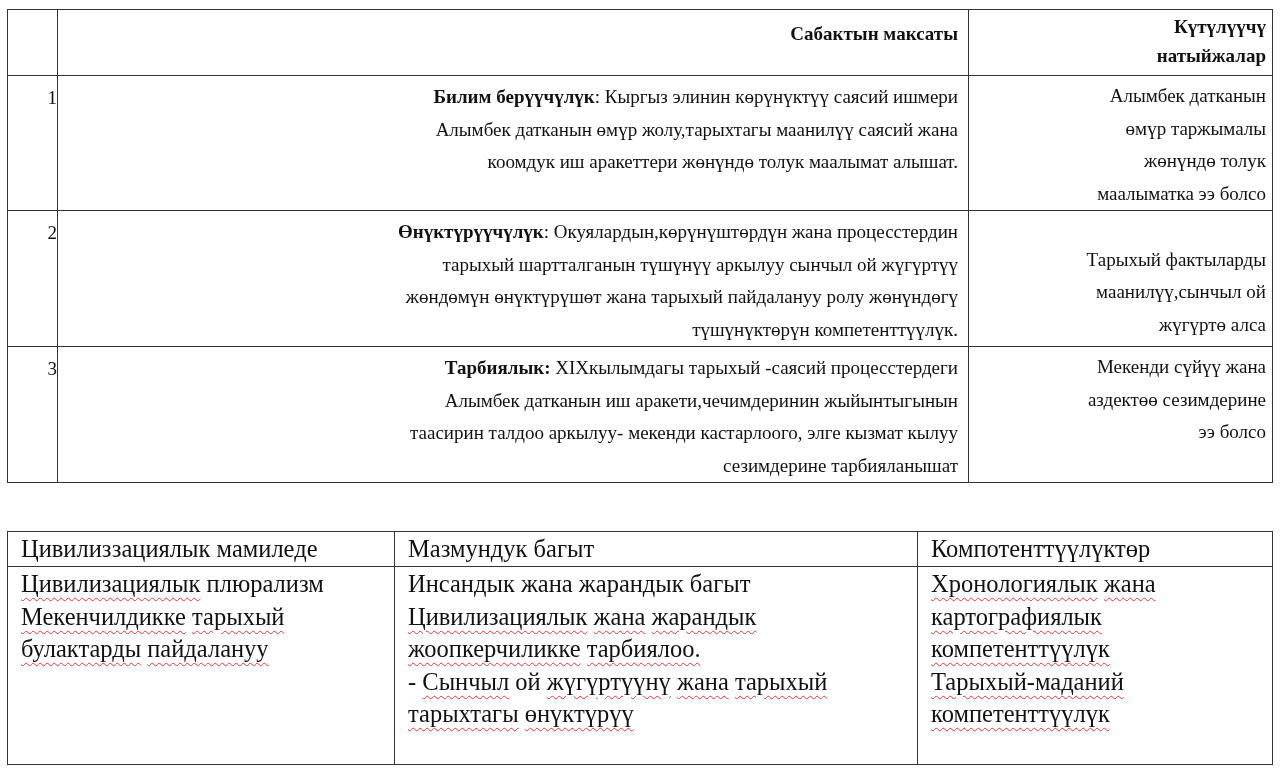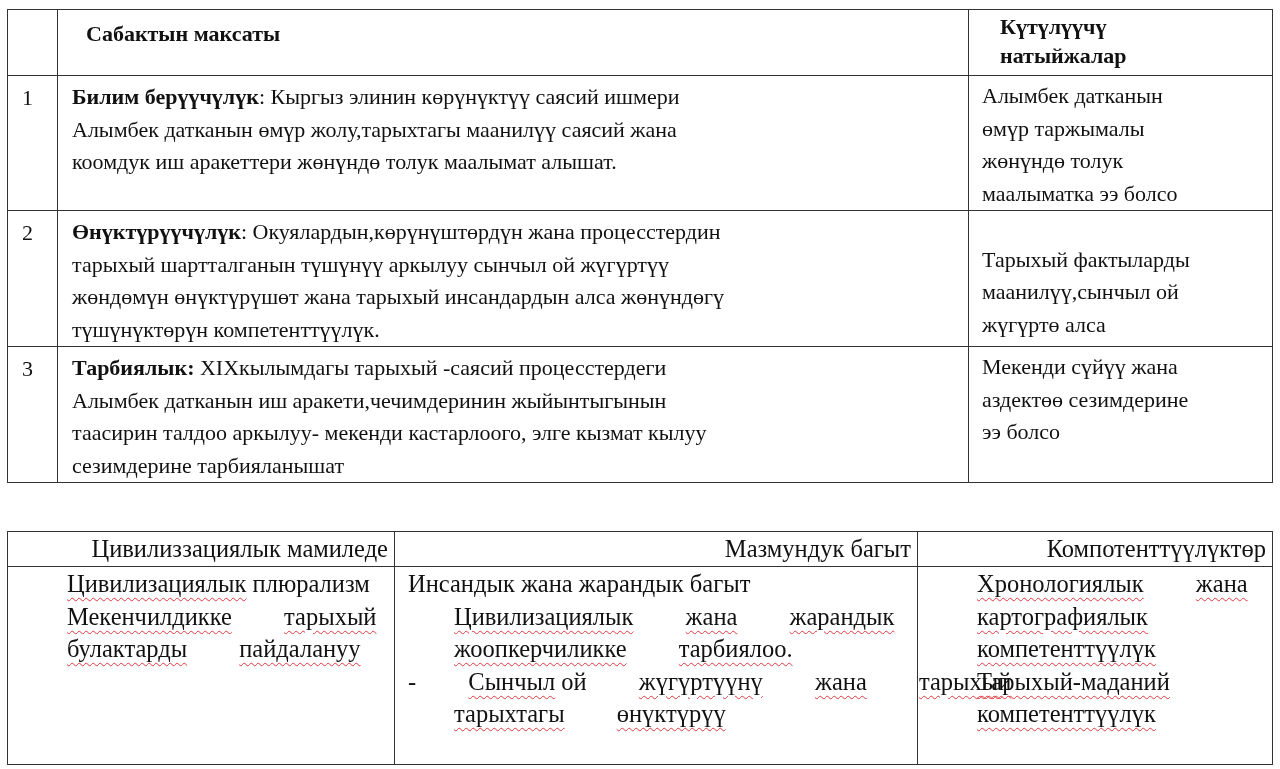--- a/index.html
+++ b/index.html
@@ -23,22 +23,23 @@
     td {
       border: 1.5px solid #333333;
       vertical-align: top;
       padding: 0;
     }
     
     #objectives {
       left: 7px;
       top: 9px;
       width: 1265px;
-      font-size: 22px;
+      font-size: 19px;
       line-height: 32.5px;
+      text-align: right;
     }
     #objectives col.c-num { width: 50px; }
     #objectives col.c-goal { width: 911px; }
     #objectives col.c-res { width: 304px; }
     #objectives tr.hdr { height: 66px; }
     #objectives tr.r1 { height: 133px; }
     #objectives tr.r2 { height: 133px; }
     #objectives tr.r3 { height: 131px; }
     #objectives td.num {
       padding: 6px 0 0 14px;
@@ -70,34 +71,33 @@
     #approaches {
       left: 7px;
       top: 531px;
       width: 1265px;
       font-size: 24.5px;
       line-height: 32.5px;
     }
     #approaches col.a1 { width: 387px; }
     #approaches col.a2 { width: 523px; }
     #approaches col.a3 { width: 355px; }
-    #approaches tr.hdr { height: 35px; text-align: right; }
+    #approaches tr.hdr { height: 35px; }
     #approaches tr.body { height: 198px; }
     #approaches td {
       padding: 1px 6px 0 13px;
     }
     #approaches tr.hdr td {
       line-height: 33px;
       padding-top: 0;
     }
     .spell {
       text-decoration: underline wavy #e0393e;
       text-decoration-thickness: 1px;
       text-underline-offset: 5px;
-      margin-left: 46px;
     }
   </style>
 </head>
 <body>
 
 <table id="objectives">
   <colgroup>
     <col class="c-num">
       <col class="c-goal">
       <col class="c-res">
@@ -125,21 +125,21 @@
       <span class="line">жөнүндө толук</span>
       <span class="line">маалыматка ээ болсо</span>
     </td>
   </tr>
 
   <tr class="r2">
     <td class="num">2</td>
     <td class="goal">
       <span class="line"><span class="lbl">Өнүктүрүүчүлүк</span><span>:</span><span> Окуялардын,көрүнүштөрдүн жана процесстердин</span></span>
       <span class="line">тарыхый шартталганын  түшүнүү аркылуу сынчыл ой жүгүртүү</span>
-      <span class="line">жөндөмүн өнүктүрүшөт жана тарыхый   инсандардын алса жөнүндөгү</span>
+      <span class="line">жөндөмүн өнүктүрүшөт жана тарыхый   пайдалануу ролу жөнүндөгү</span>
       <span class="line">түшүнүктөрүн компетенттүүлүк.</span>
     </td>
     <td class="res res-mid">
       <span class="line">Тарыхый фактыларды</span>
       <span class="line">маанилүү,сынчыл ой</span>
       <span class="line">жүгүртө  алса</span>
     </td>
   </tr>
 
   <tr class="r3">

